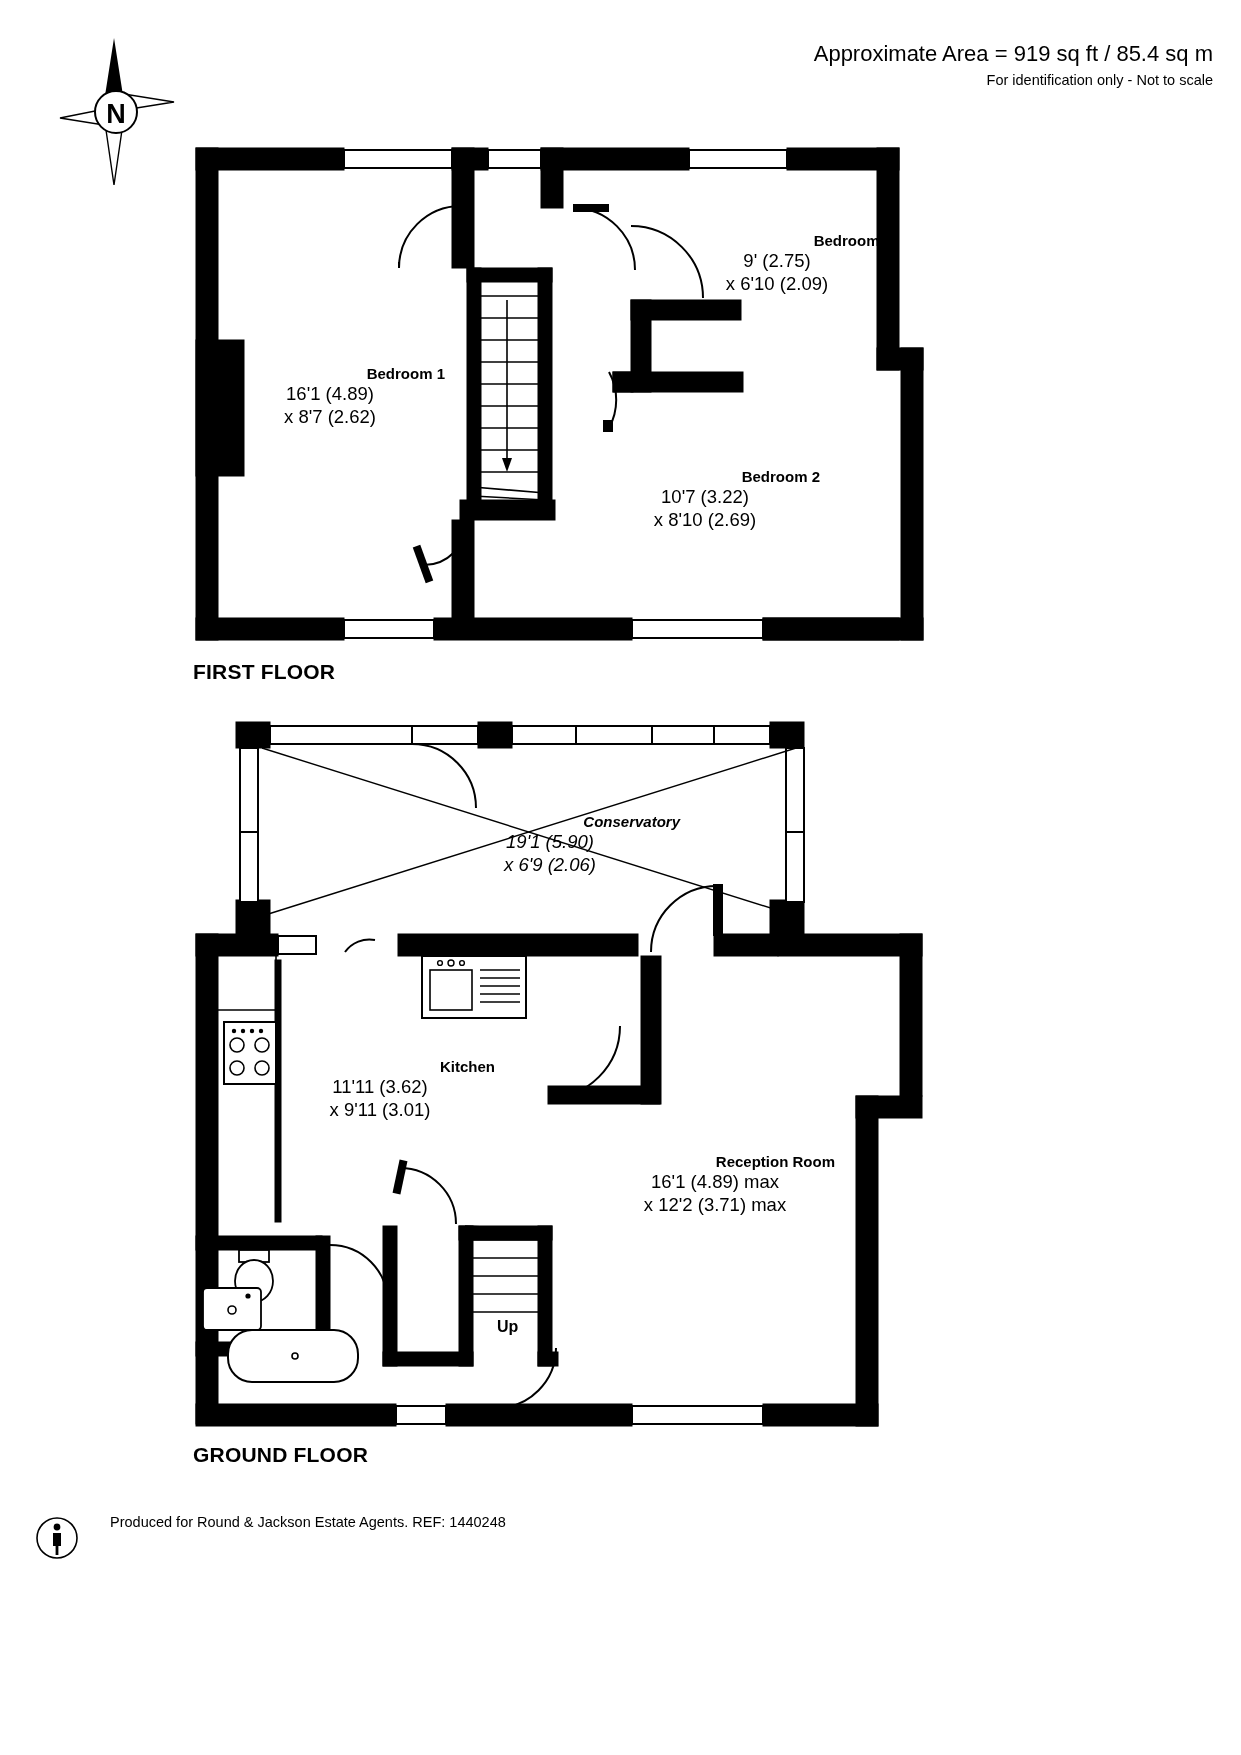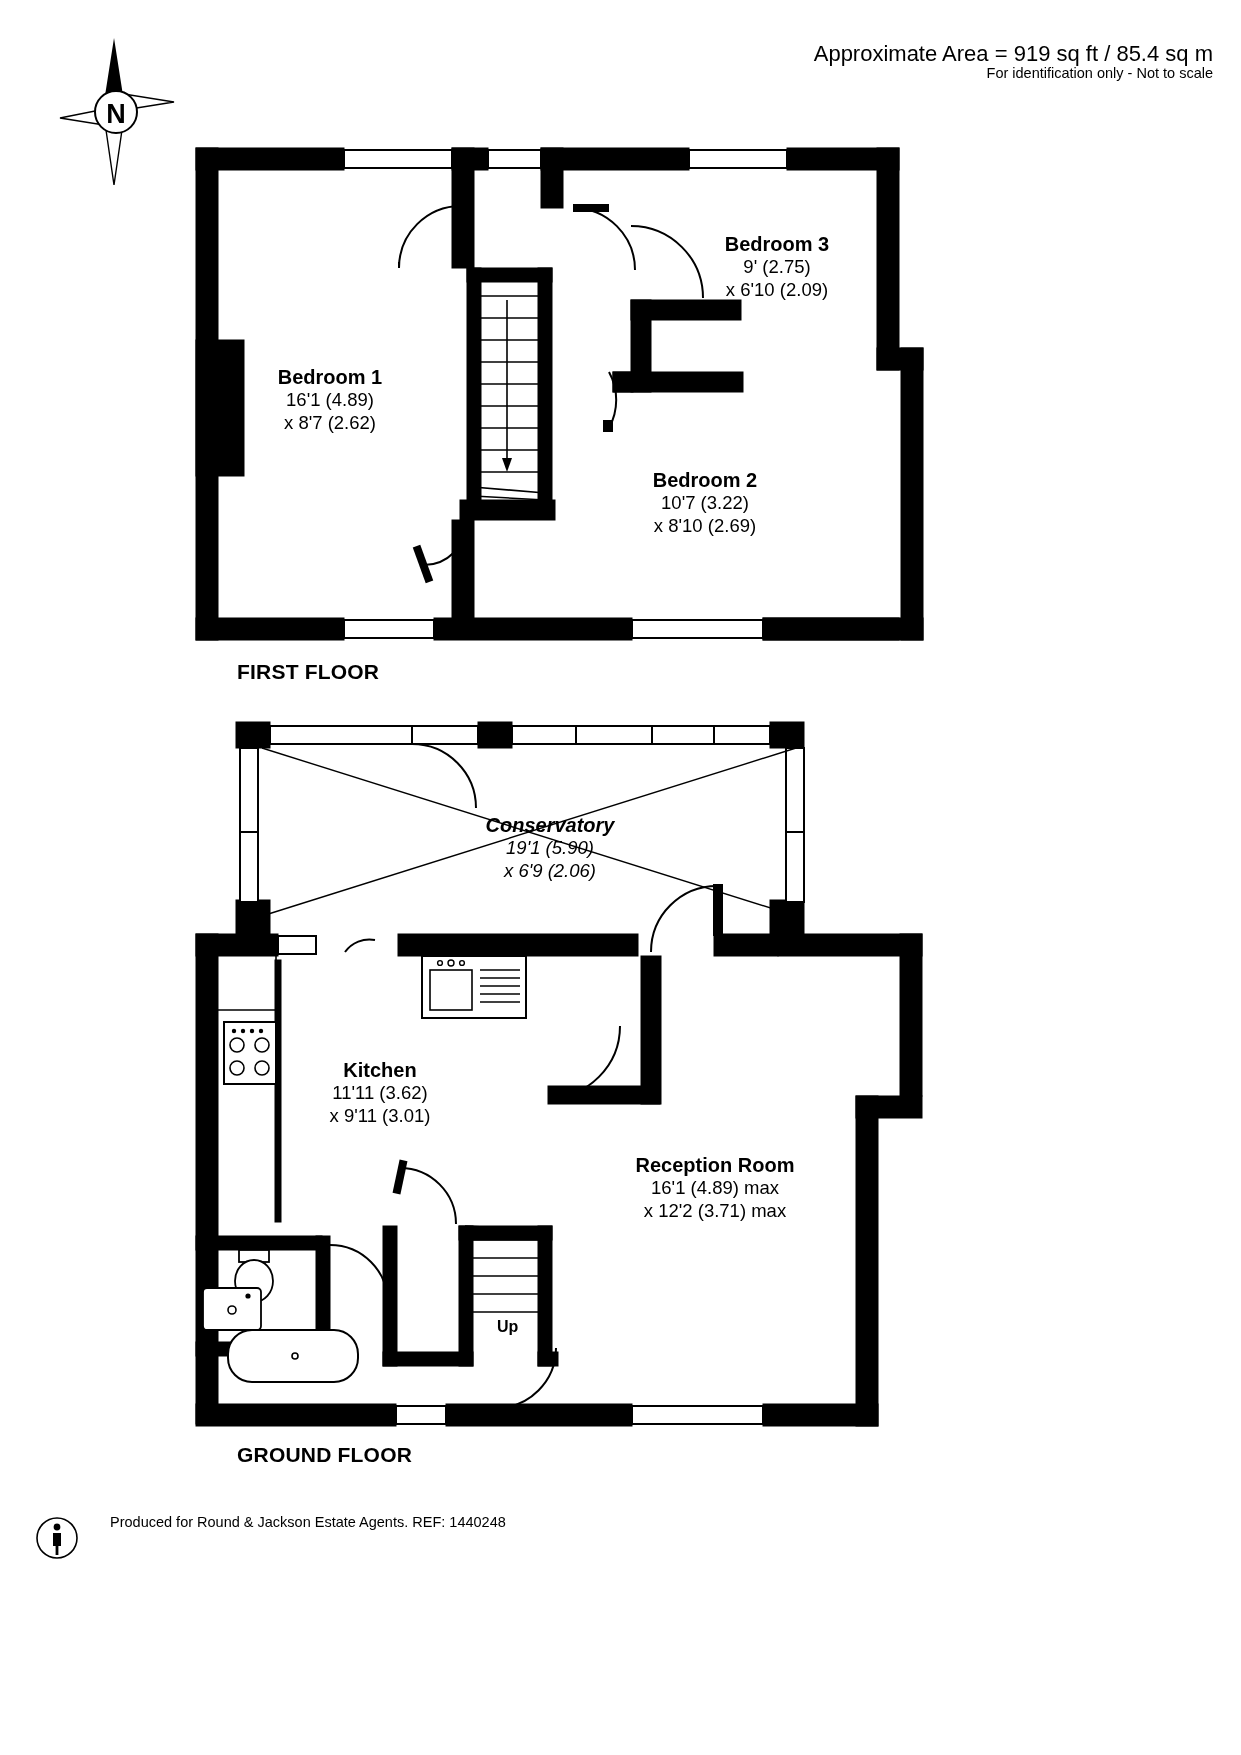--- a/index.html
+++ b/index.html
@@ -28,53 +28,53 @@
     letter-spacing: -0.2px;
     line-height: 1.1;
   }
   #area {
     font-size: 22px;
     margin-top: 14px;
     line-height: 1.1;
   }
   #disclaimer {
     font-size: 14.5px;
-    margin-top: 0;
+    margin-top: 7px;
     line-height: 1.1;
   }
 
   
   #compass {
     position: absolute;
     left: 52px; top: 30px;
     width: 130px; height: 160px;
   }
 
   
   .floor-label {
     position: absolute;
     font-size: 21px;
     font-weight: bold;
     letter-spacing: 0.2px;
-    margin-left: 44px;
   }
   #first-floor-label { left: 193px; top: 660px; }
   #ground-floor-label { left: 193px; top: 1443px; }
 
   
   .room-label {
     position: absolute;
     text-align: center;
     line-height: 1.22;
     white-space: nowrap;
   }
   .room-label .rname {
-    font-size: 20px;
+    font-size: 15px;
     font-weight: bold;
     display: block;
+    text-align: right;
   }
   .room-label .rdim {
     font-size: 18.5px;
     display: block;
   }
   .small-label {
     position: absolute;
     font-size: 16px;
     font-weight: bold;
   }

